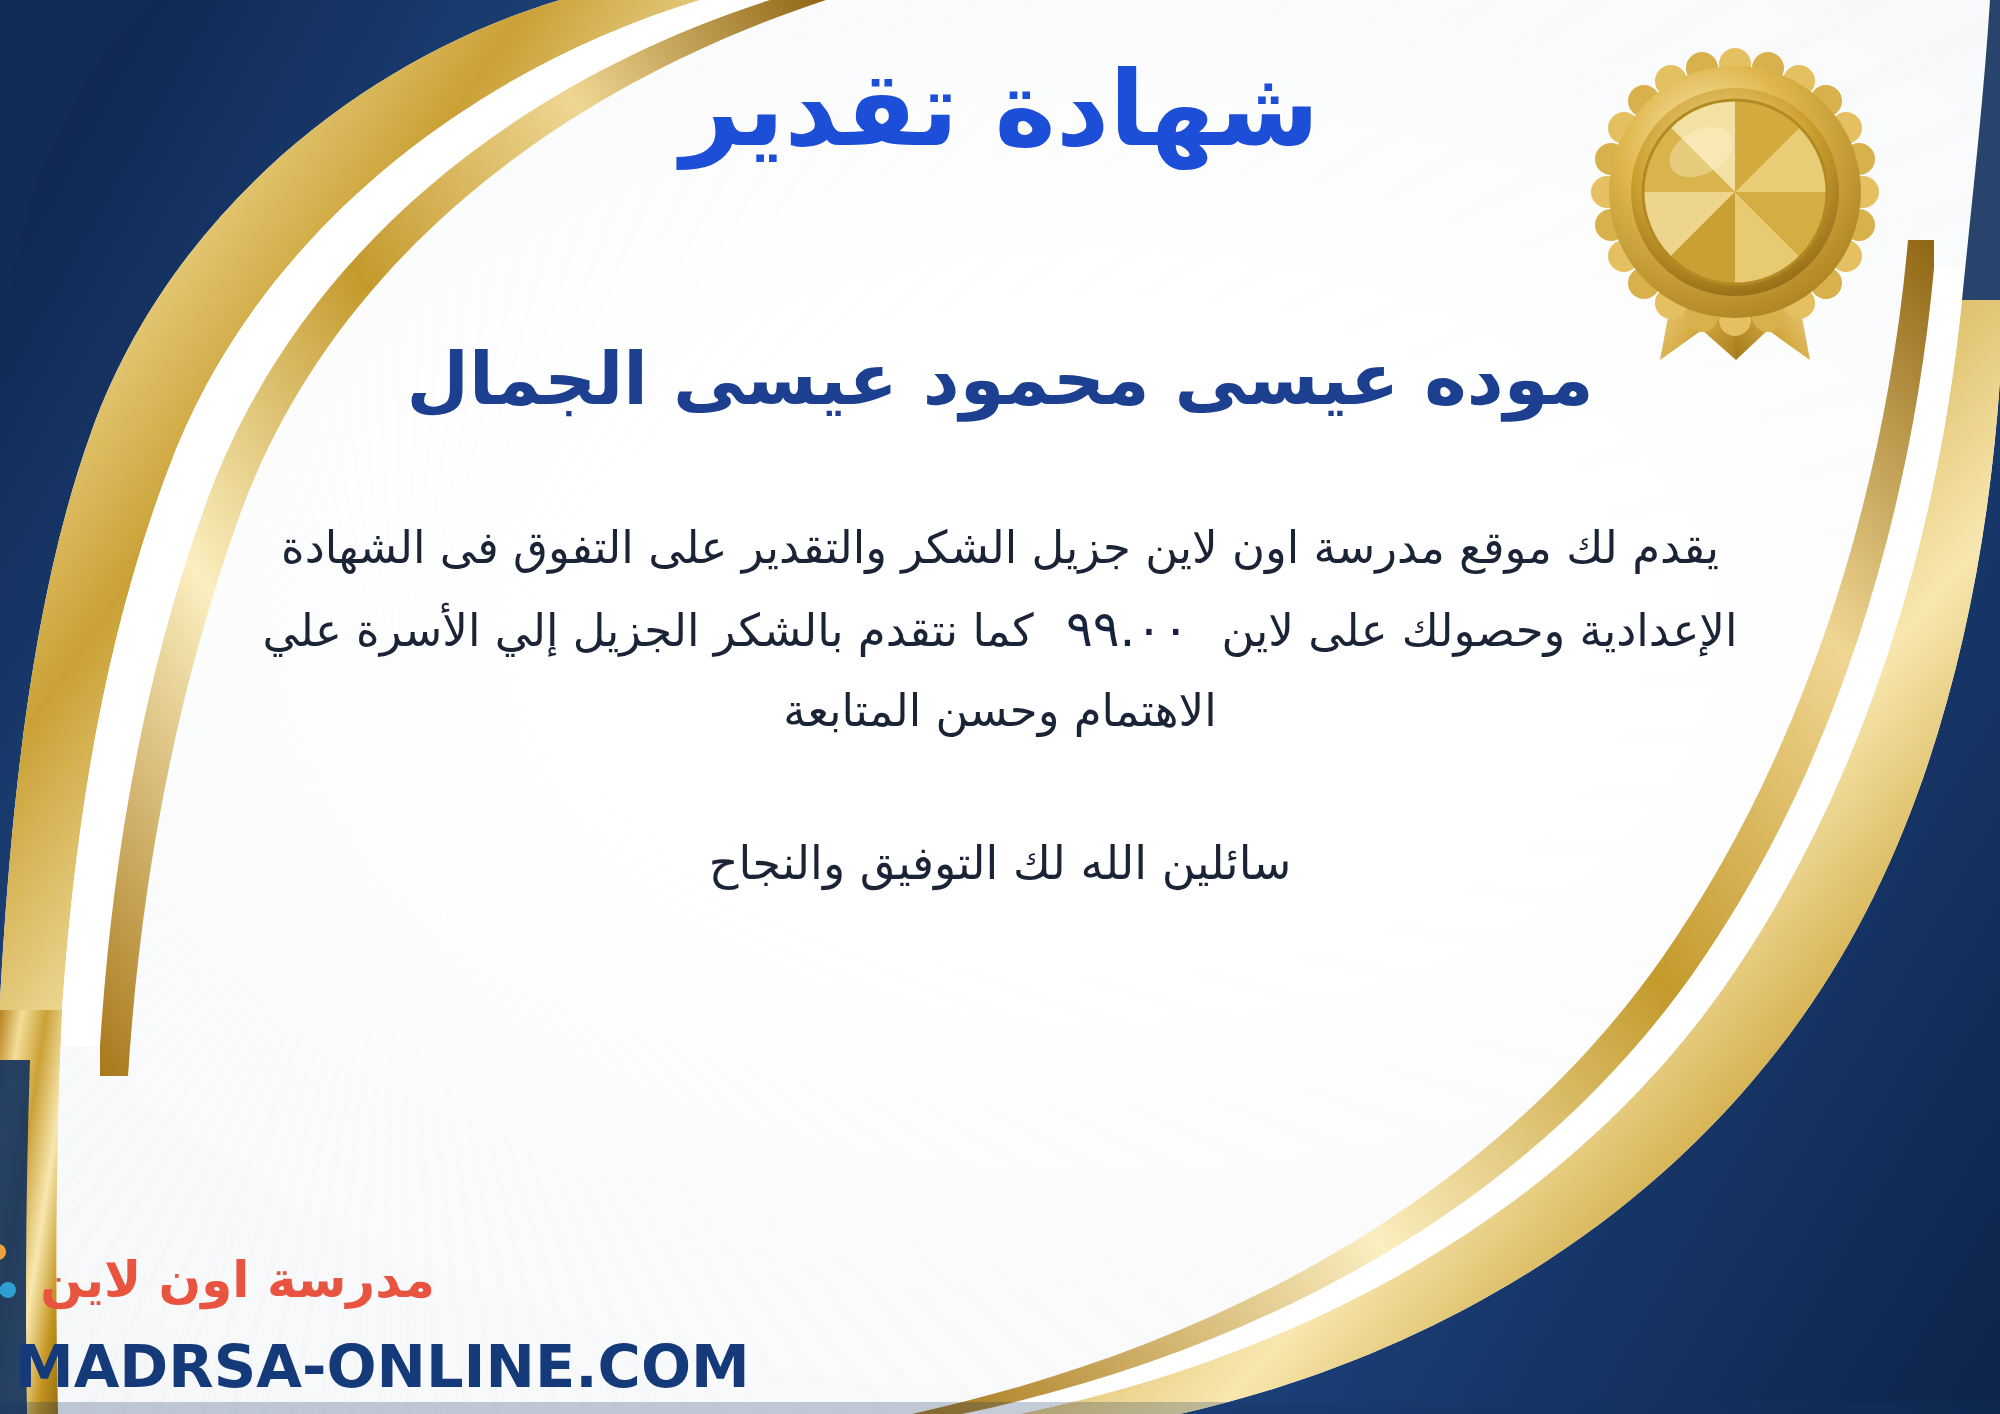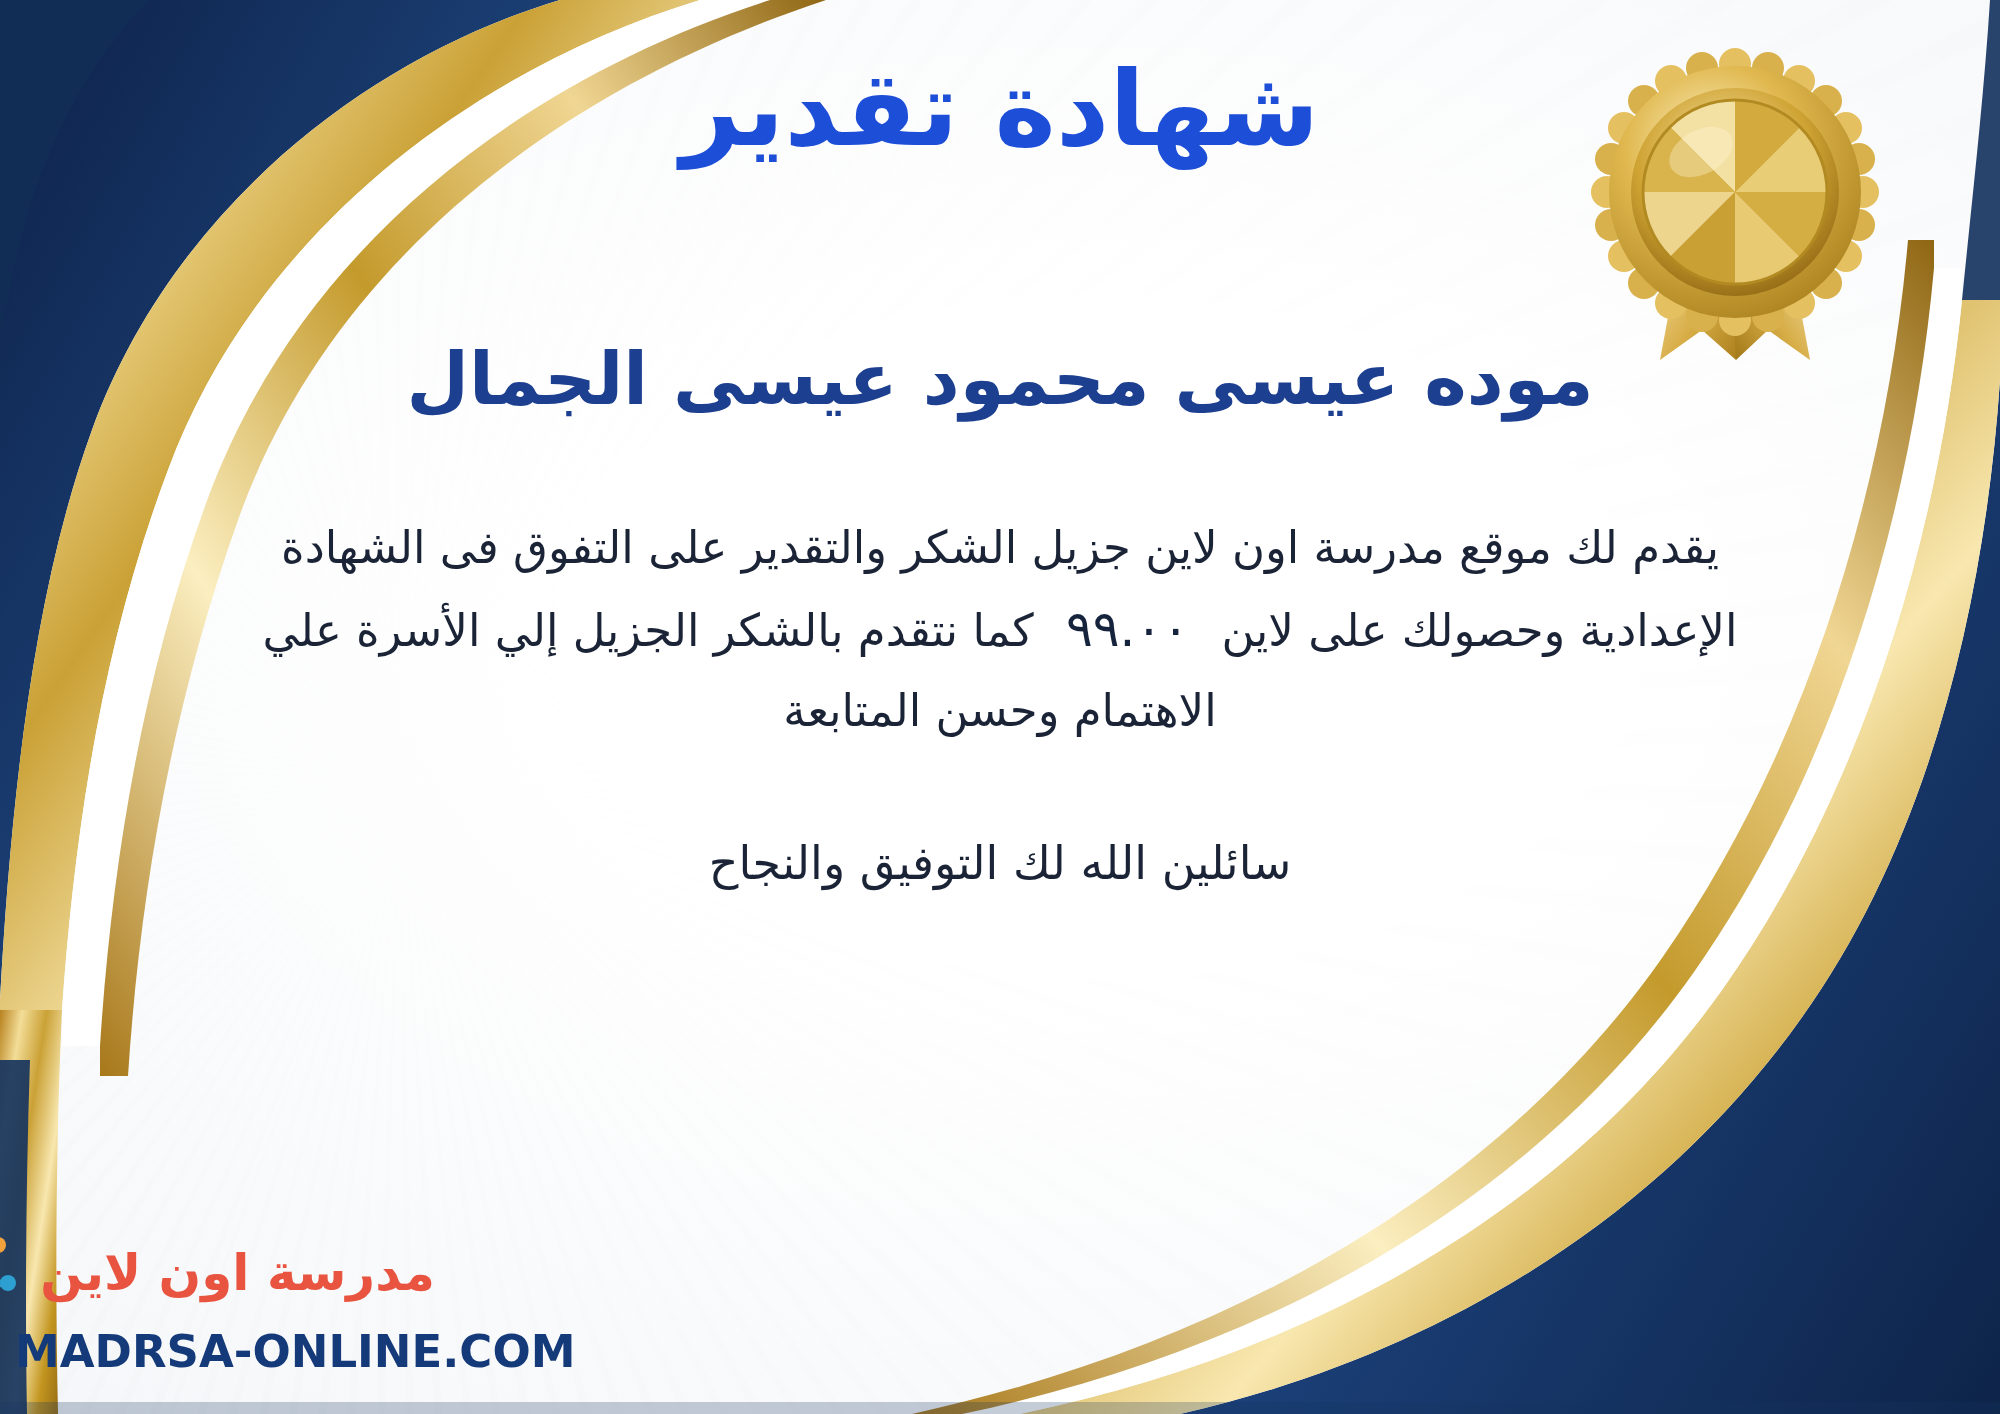--- a/index.html
+++ b/index.html
@@ -110,21 +110,21 @@
     top: 42px;
     left: 1590px;
     width: 290px;
     height: 330px;
   }
   .medal svg { width: 290px; height: 330px; display:block; }
 
   
   .logo {
     position: absolute;
-    bottom: 33px;
+    bottom: 26px;
     right: 1565px;
     width: 420px;
     height: 150px;
     direction: rtl;
     text-align: right;
   }
   .logo-row {
     display: flex;
     align-items: center;
     justify-content: flex-start;
@@ -132,21 +132,21 @@
   }
   .logo-arabic {
     font-size: 50px;
     font-weight: 700;
     color: #e8543f;
     line-height: 1;
     white-space: nowrap;
   }
   .logo-url {
     margin-top: 10px;
-    font-size: 45px;
+    font-size: 59px;
     font-weight: 700;
     color: #153a7a;
     letter-spacing: 0px;
     direction: ltr;
     text-align: left;
     white-space: nowrap;
   }
   .logo-mark { width: 84px; height: 84px; flex: 0 0 84px; }
   .logo-mark svg { width: 84px; height: 84px; display: block; }
 </style>

